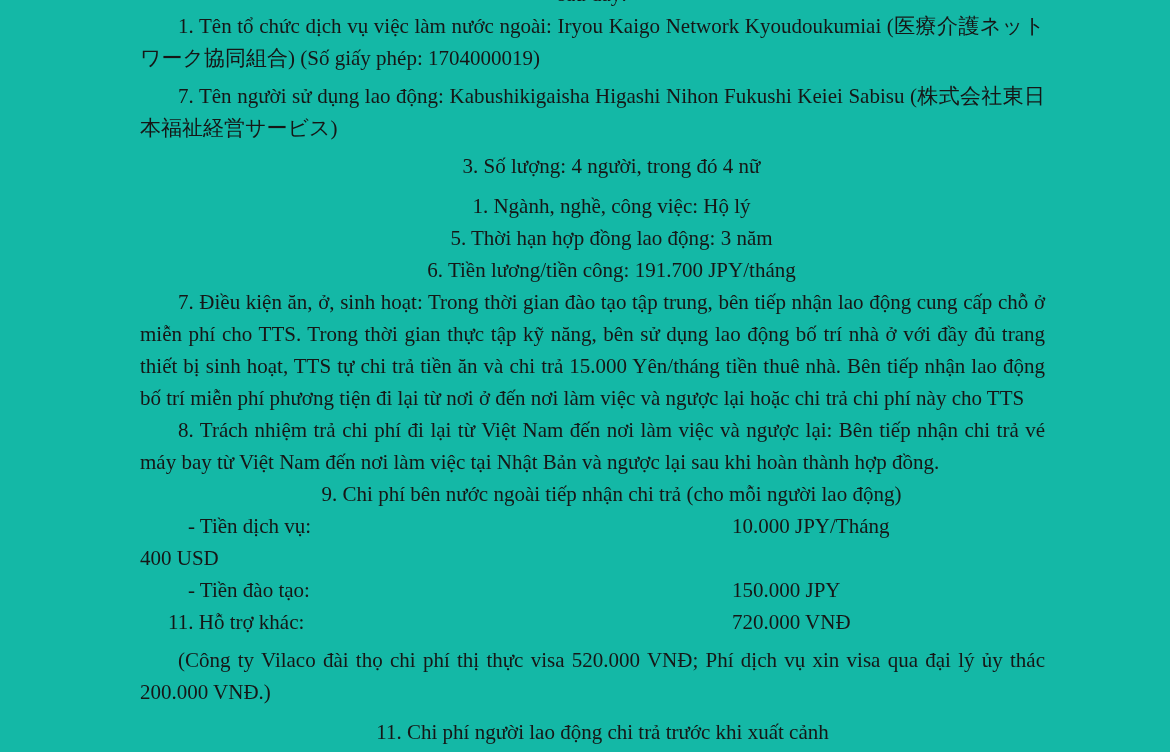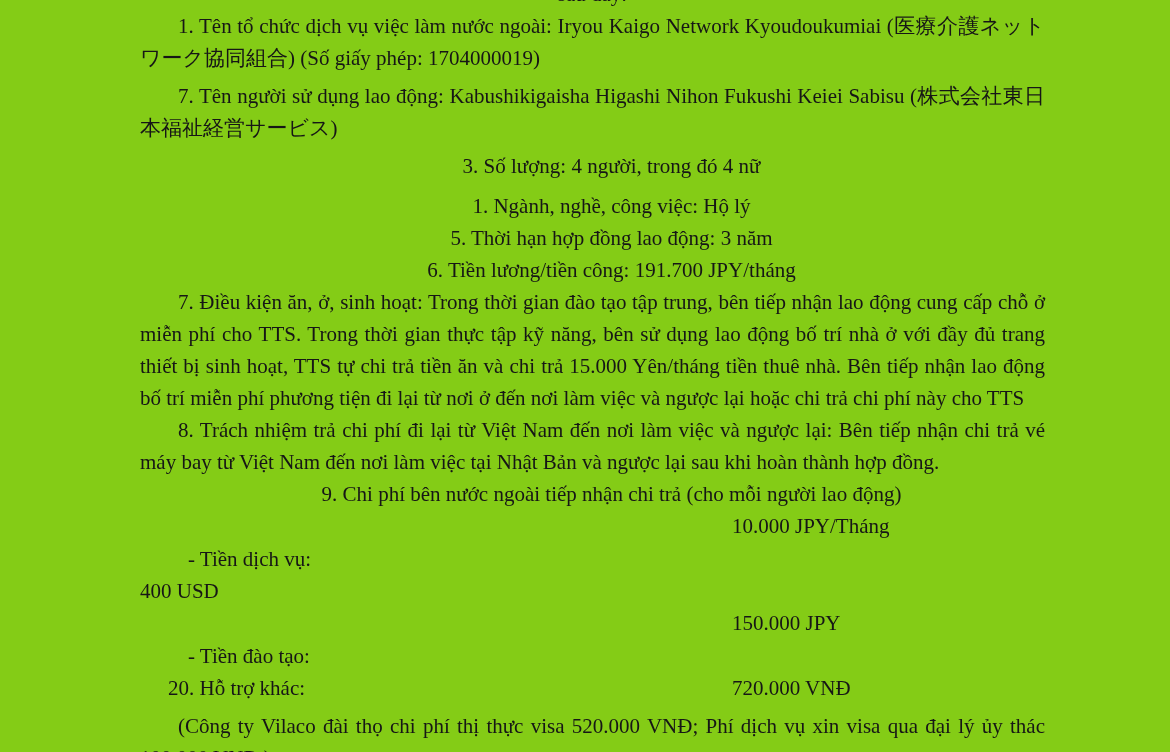--- a/index.html
+++ b/index.html
@@ -13,21 +13,21 @@
     overflow: hidden;
     font-family: "Liberation Serif", "DejaVu Serif", serif;
     color: #161616;
   }
   .page {
     box-sizing: border-box;
     width: 1170px;
     height: 752px;
     padding: 0 125px 0 140px;
     overflow: hidden;
-    background: #84cc16;
+    background: #14b8a6;
   }
   .para {
     margin: 0;
     font-size: 21px;
     line-height: 32px;
     white-space: normal;
     text-align: center;
   }
   .justify { text-align: justify; }
   .indent  { text-indent: 38px; }
@@ -37,21 +37,21 @@
   .fee-row {
     display: flex;
     font-size: 21px;
     line-height: 32px;
   }
   .fee-label {
     box-sizing: border-box;
     width: 592px;
     flex: 0 0 592px;
   }
-  .ind48 { padding-left: 48px; margin-top: 33px; }
+  .ind48 { padding-left: 48px; }
   .ind28 { padding-left: 28px; }
   .ind20 { text-indent: 20px; margin-top: 8px; }
   .fee-value { flex: 1; }
 </style>
 </head>
 <body>
 
 <div class="page">
 
   <p class="para frag">sau đây:</p>
@@ -82,21 +82,21 @@
   <div class="fee-row">
     <span class="fee-value">400 USD</span>
   </div>
 
   <div class="fee-row">
     <span class="fee-label ind48">- Tiền đào tạo:</span>
     <span class="fee-value">150.000 JPY</span>
   </div>
 
   <div class="fee-row mb6">
-    <span class="fee-label ind28">20. Hỗ trợ khác:</span>
+    <span class="fee-label ind28">11. Hỗ trợ khác:</span>
     <span class="fee-value">720.000 VNĐ</span>
   </div>
 
-  <p class="para indent justify">(Công ty Vilaco đài thọ chi phí thị thực visa 520.000 VNĐ; Phí dịch vụ xin visa qua đại lý ủy thác 100.000 VNĐ.)</p>
+  <p class="para indent justify">(Công ty Vilaco đài thọ chi phí thị thực visa 520.000 VNĐ; Phí dịch vụ xin visa qua đại lý ủy thác 200.000 VNĐ.)</p>
 
   <p class="para ind20">11. Chi phí người lao động chi trả trước khi xuất cảnh</p>
 
 </div>
 
 </body></html>

